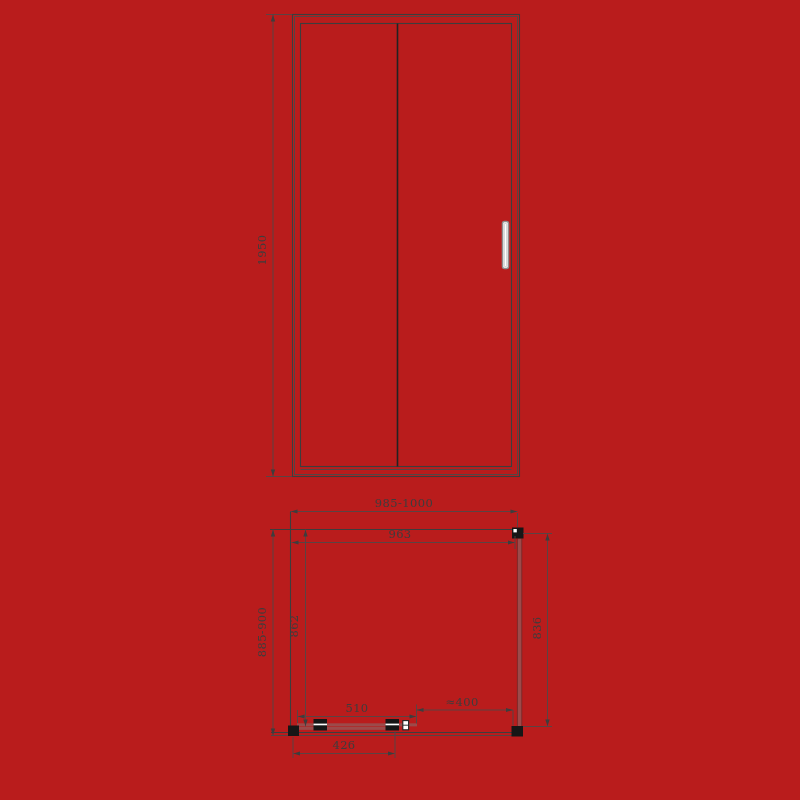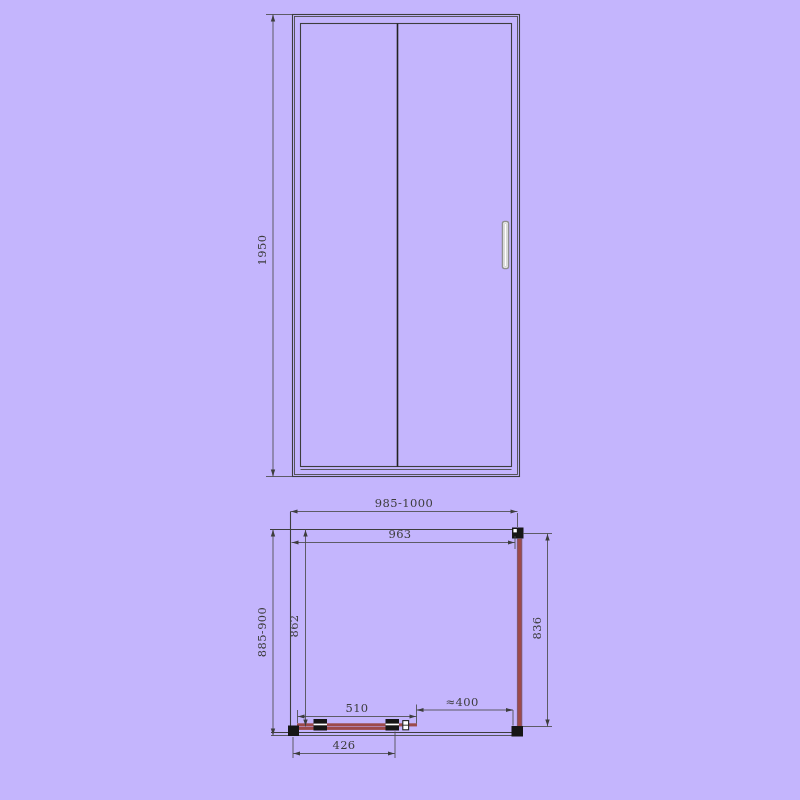--- a/index.html
+++ b/index.html
@@ -1,19 +1,19 @@
 <!DOCTYPE html>
 <html><head>
 <meta charset="utf-8">
 <style>
   html,body{margin:0;padding:0;background:#ffffff;}
   .canvas{
     position:relative;
     width:800px;height:800px;
-    background:#c4b5fd;
+    background:#b91c1c;
     font-family:"DejaVu Serif", serif;
   }
   svg{display:block;}
   .ln{stroke:#3d3d3d;stroke-width:1.1;fill:none;}
   .ln2{stroke:#4a4a4a;stroke-width:0.9;fill:none;}
   .dim{stroke:#4a4a4a;stroke-width:0.85;fill:none;}
   .blk{fill:#161616;stroke:none;}
   .arr{fill:#3d3d3d;stroke:none;}
   .glass-edge{stroke:#5a2a2a;stroke-width:0.6;fill:none;}
   .handle{stroke:#8f8f8f;stroke-width:1.5;fill:#ffffff;}

